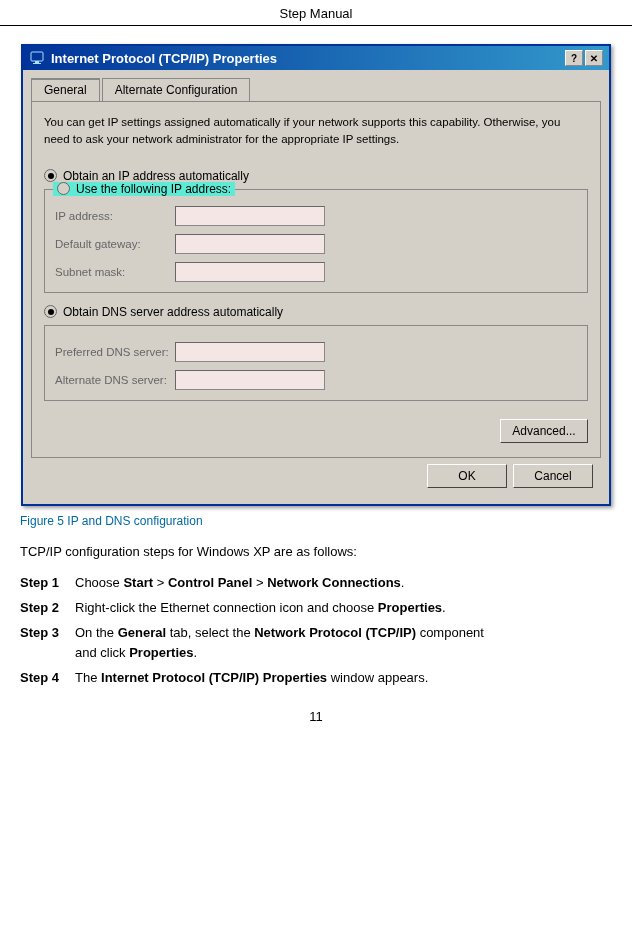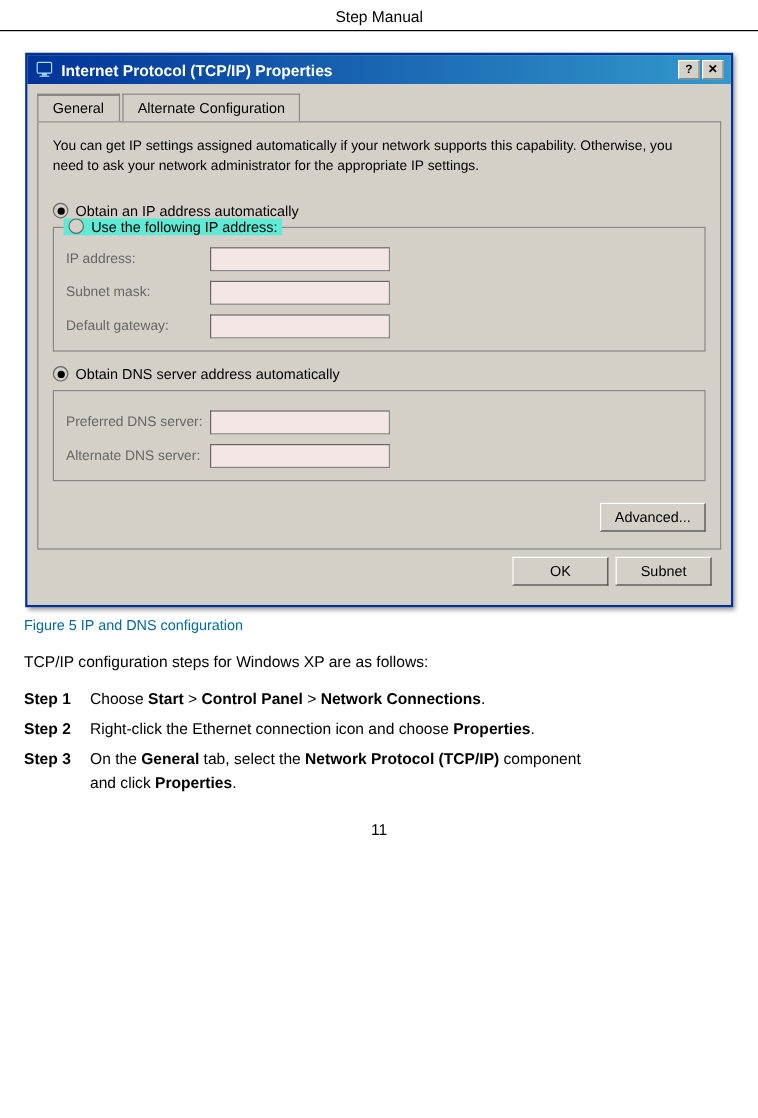--- a/index.html
+++ b/index.html
@@ -331,25 +331,25 @@
           <div class="group-box-legend">
             <div class="radio-btn"></div>
             <span>Use the following IP address:</span>
           </div>
 
           <div class="field-row">
             <span class="field-label">IP address:</span>
             <input class="field-input" type="text" value="" style="">
           </div>
           <div class="field-row">
+            <span class="field-label">Default gateway:</span>
+            <input class="field-input" type="text" value="" style="">
+          </div>
+          <div class="field-row">
             <span class="field-label">Subnet mask:</span>
-            <input class="field-input" type="text" value="" style="">
-          </div>
-          <div class="field-row">
-            <span class="field-label">Default gateway:</span>
             <input class="field-input" type="text" value="" style="">
           </div>
         </div>
 
         <div class="radio-row">
           <div class="radio-btn selected"></div>
           <span class="radio-label">Obtain DNS server address automatically</span>
         </div>
 
         <div class="group-box">
@@ -365,21 +365,21 @@
         </div>
 
         <div class="advanced-row">
           <button class="win-button advanced-btn">Advanced...</button>
         </div>
 
       </div>
 
       <div class="dialog-footer">
         <button class="win-button">OK</button>
-        <button class="win-button">Subnet</button>
+        <button class="win-button">Cancel</button>
       </div>
 
     </div>
   </div>
 
   <p class="figure-caption">Figure 5 IP and DNS configuration</p>
 
   <p class="instructions">TCP/IP configuration steps for Windows XP are as follows:</p>
 
   <table class="steps-table">
@@ -400,18 +400,24 @@
       </tr>
 
       <tr>
         <td class="step-num"><strong>Step 3</strong></td>
         <td class="step-text">
           On the <strong>General</strong> tab, select the <strong>Network Protocol (TCP/IP)</strong> component<br>
           and click <strong>Properties</strong>.
         </td>
       </tr>
 
+      <tr>
+        <td class="step-num"><strong>Step 4</strong></td>
+        <td class="step-text">
+          The <strong>Internet Protocol (TCP/IP) Properties</strong> window appears.
+        </td>
+      </tr>
     </tbody>
   </table>
 
   <div class="page-number">11</div>
 
 </div>
 
 </body></html>

